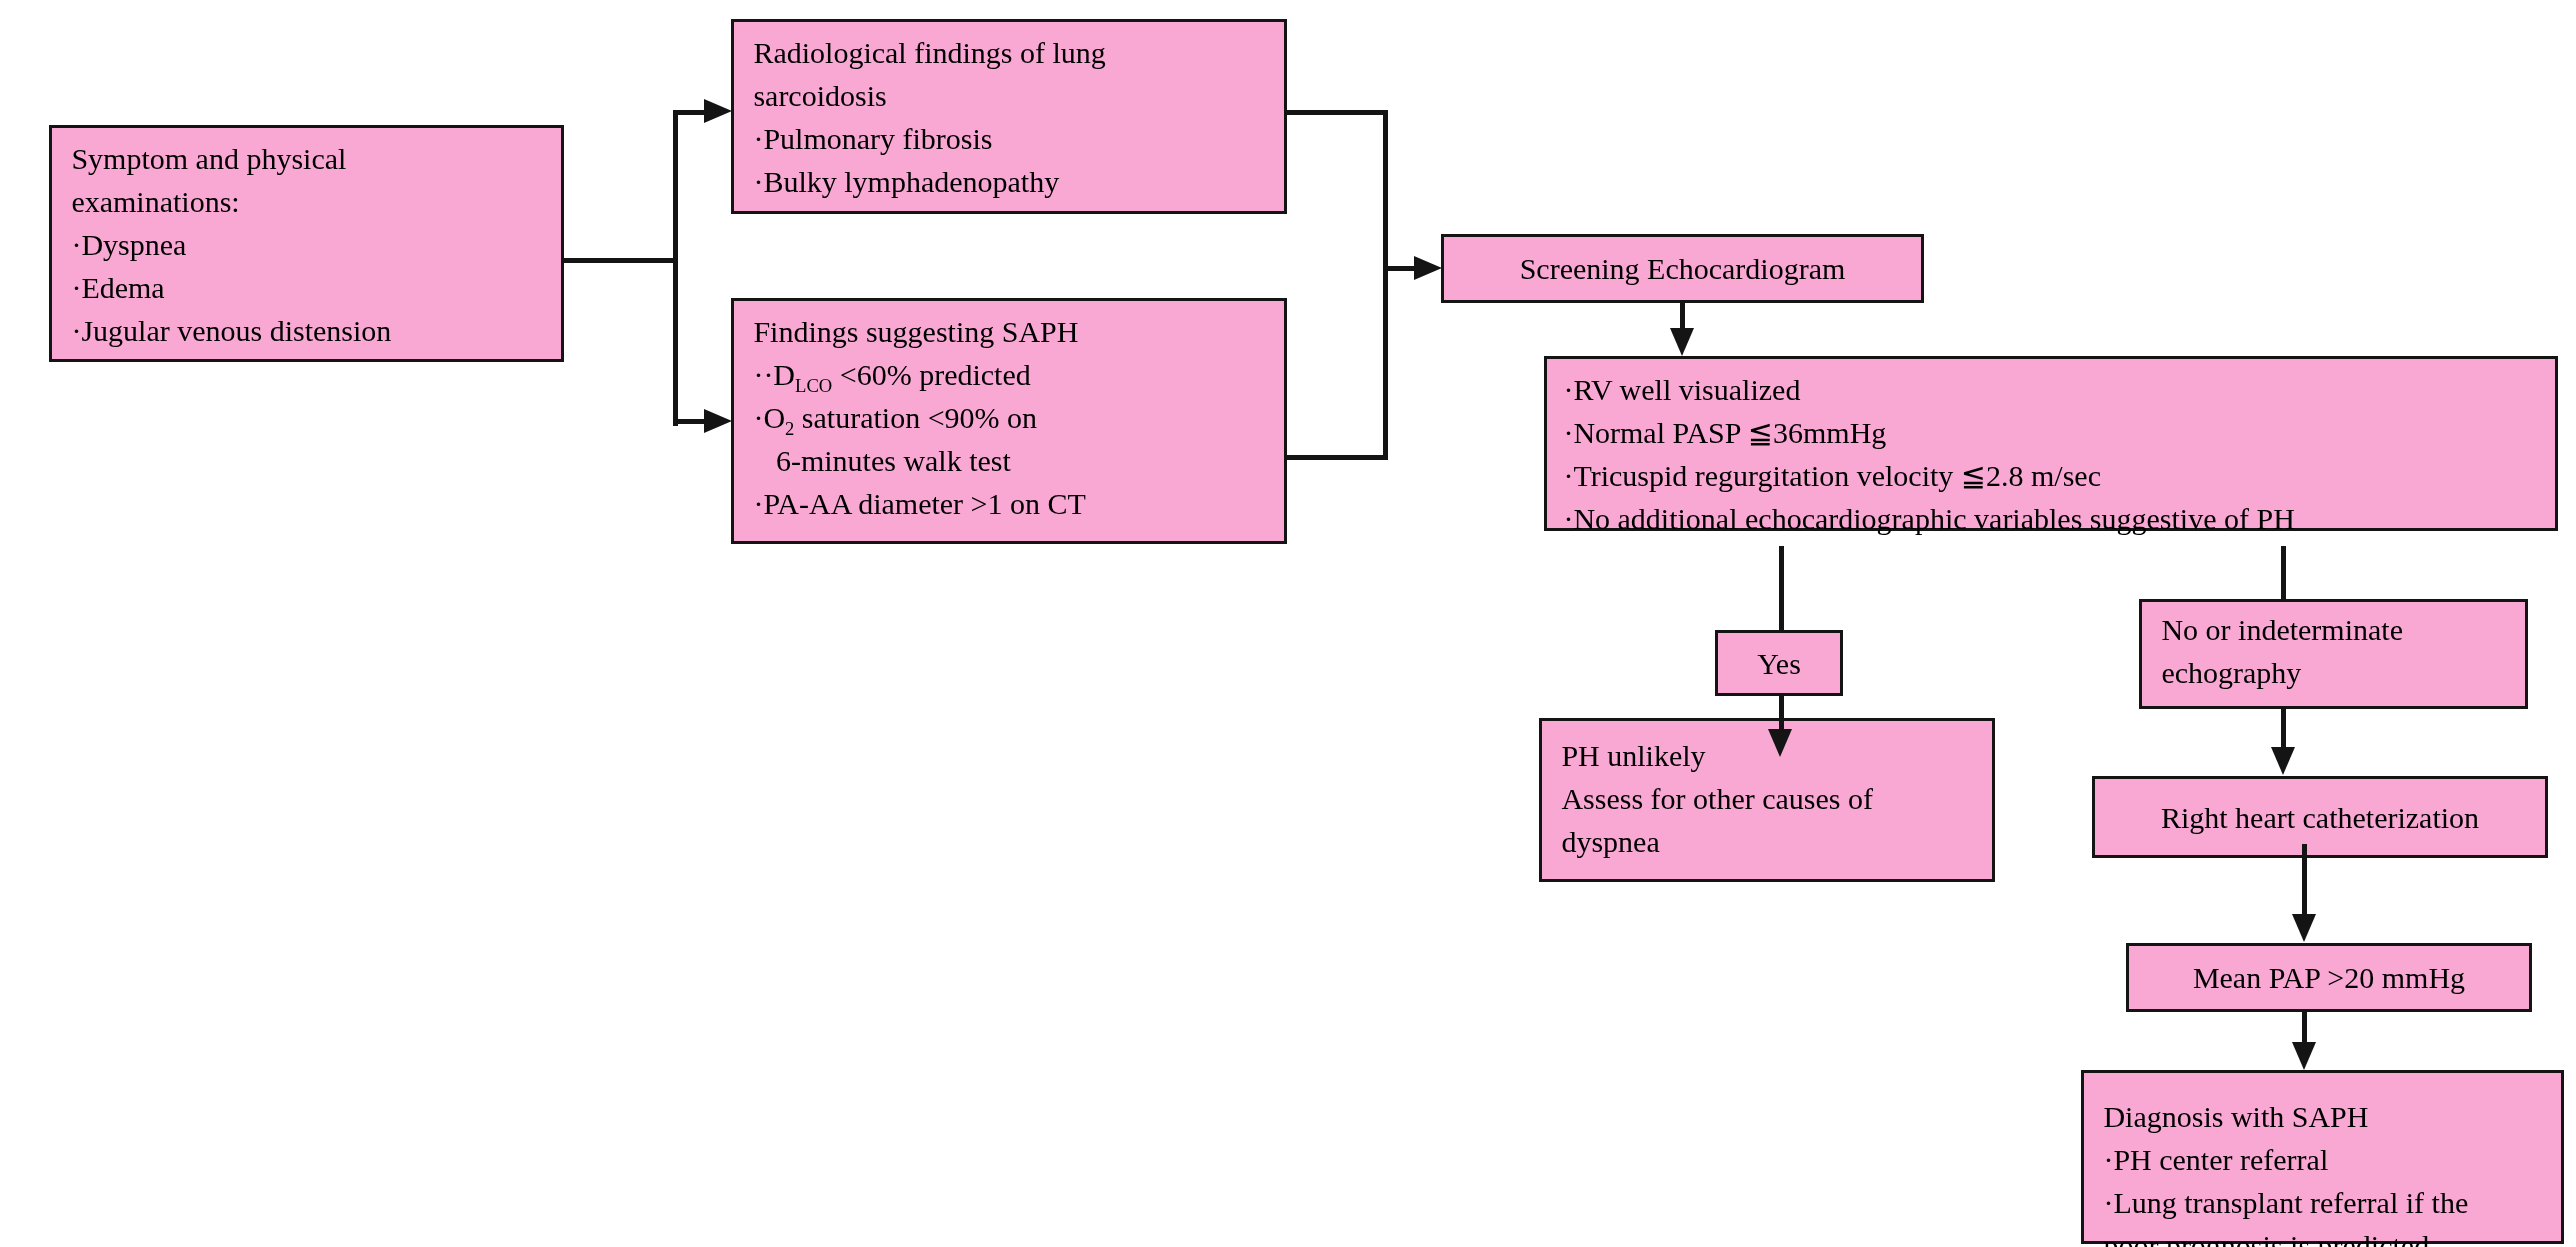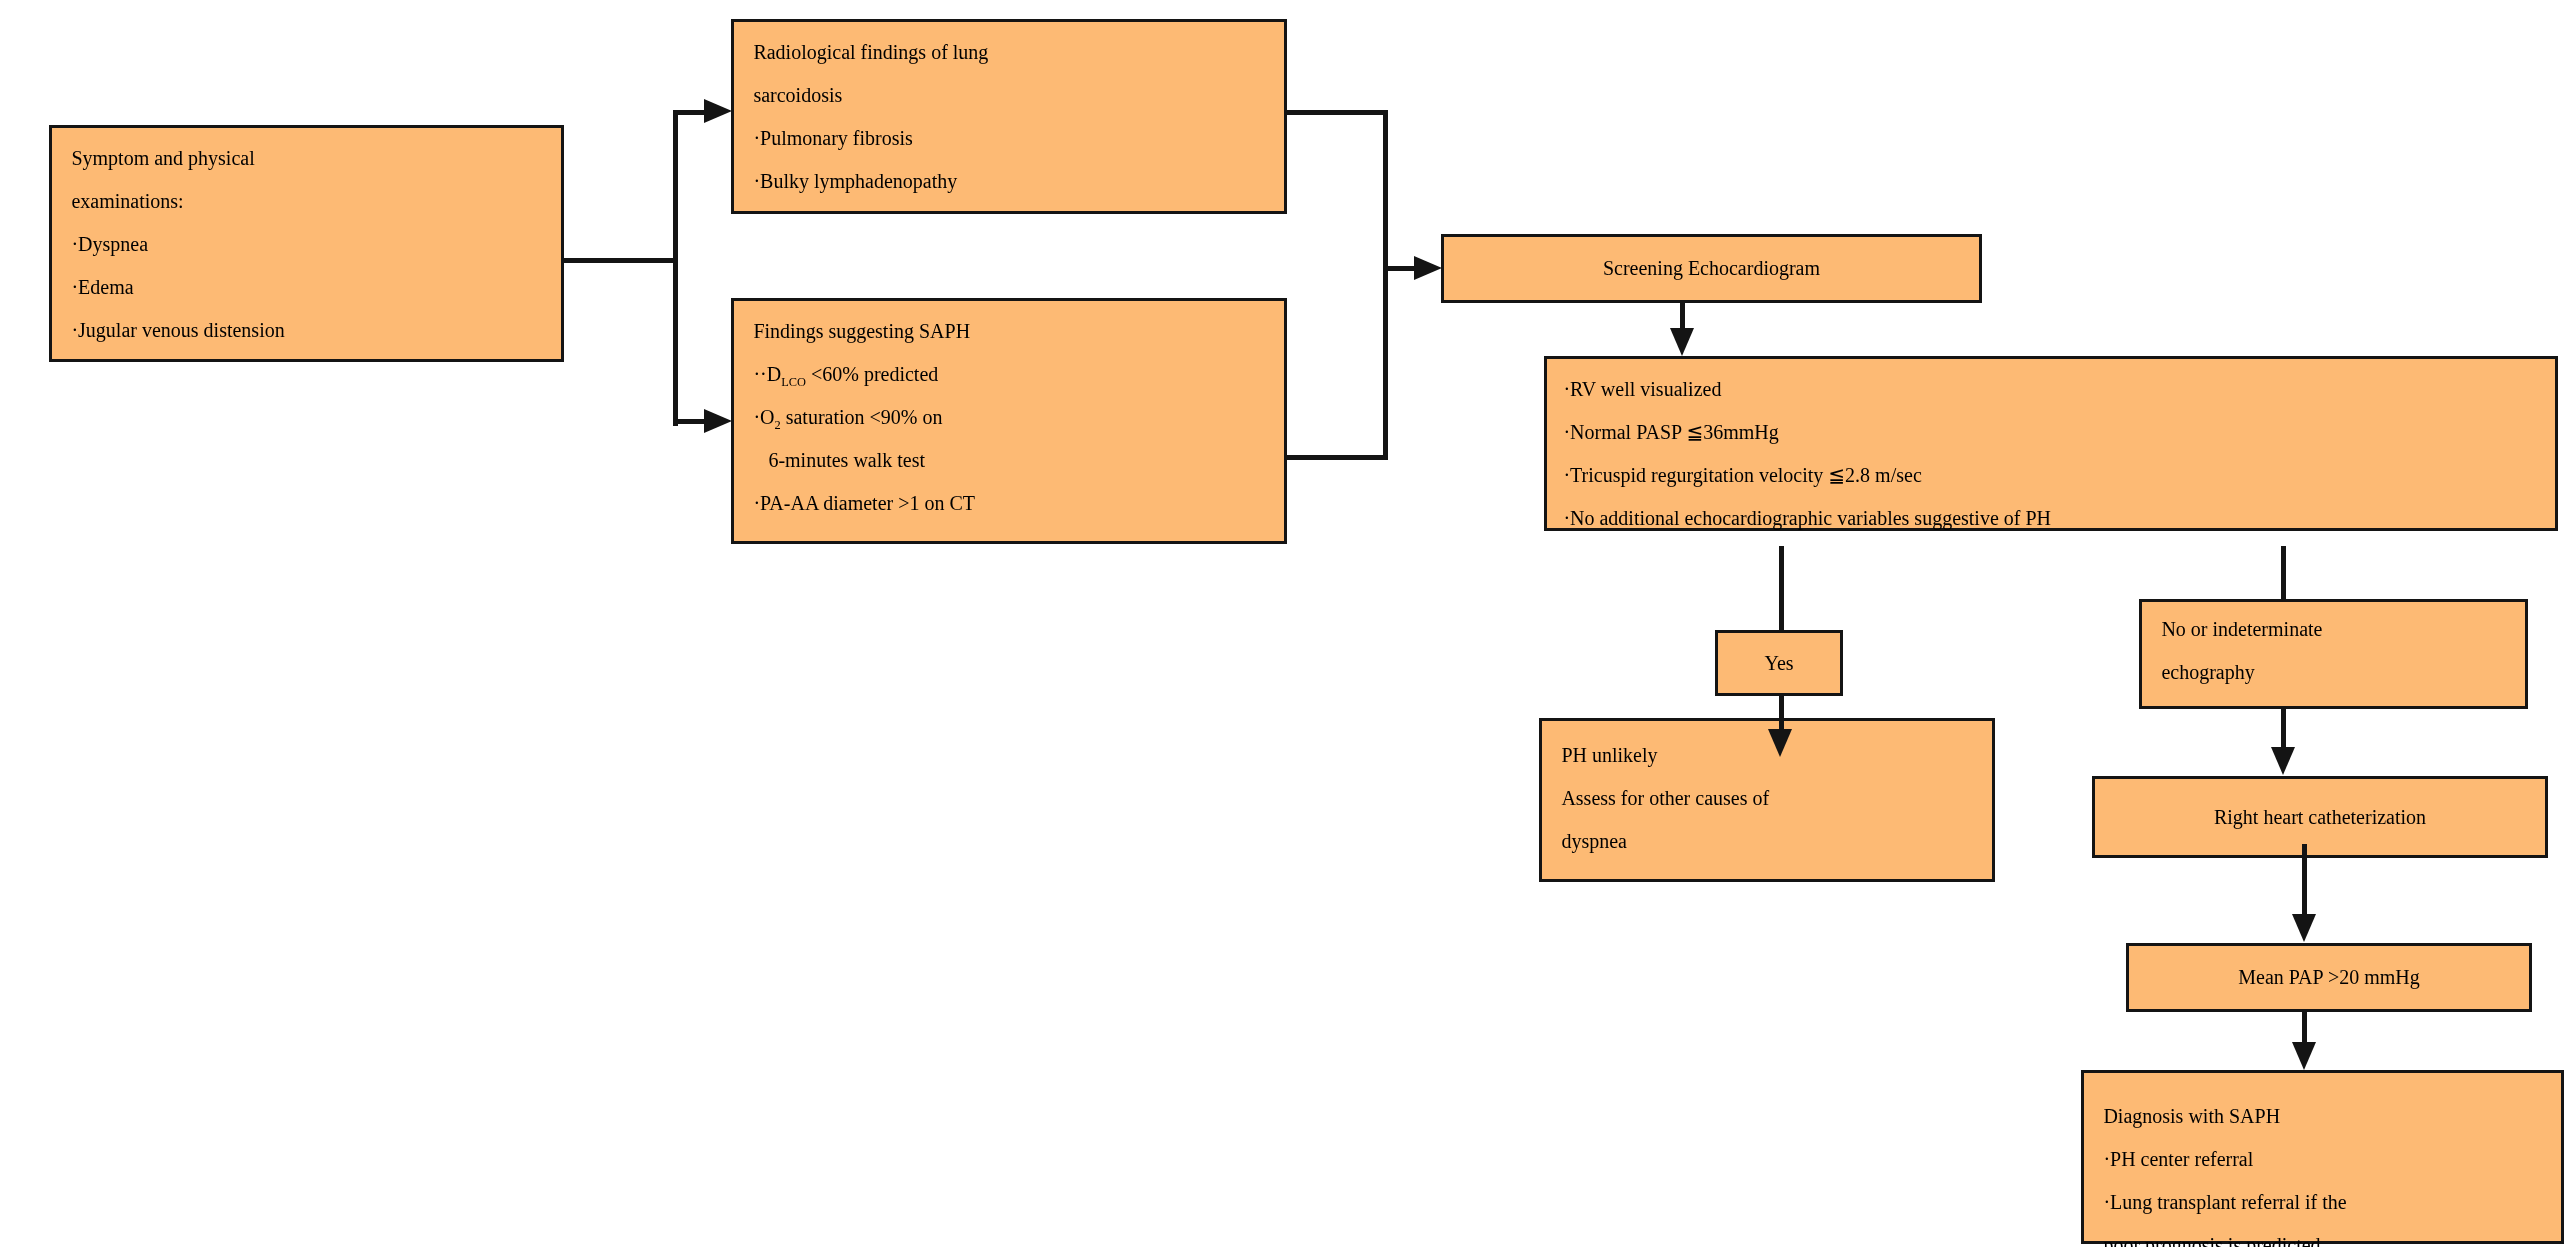--- a/index.html
+++ b/index.html
@@ -8,22 +8,22 @@
     width:2576px;height:1248px;
     background:#ffffff;
     font-family:"Liberation Serif","DejaVu Serif",serif;
     color:#000000;
     overflow:hidden;
   }
   .box{
     position:absolute;
     box-sizing:border-box;
     border:3px solid #141414;
-    background:#fdba74;
-    font-size:20px;
+    background:#f9a8d4;
+    font-size:30px;
     line-height:43px;
     padding:9px 7.5px 4.5px 19.4px;
     white-space:nowrap;
   }
   .box.center{
     display:flex;align-items:center;justify-content:center;
     padding:0;text-align:center;
   }
   .tline{white-space:pre;}
   sub{font-size:0.62em;line-height:0;}
@@ -56,21 +56,21 @@
     </div>
 
   <div class="box" style="left:731px;top:298px;width:556px;height:246px;">
       <div class="tline">Findings suggesting SAPH</div>
       <div class="tline">··D<sub>LCO</sub> &lt;60% predicted</div>
       <div class="tline">·O<sub>2</sub> saturation &lt;90% on</div>
       <div class="tline">&nbsp;&nbsp;&nbsp;6-minutes walk test</div>
       <div class="tline">·PA-AA diameter &gt;1 on CT</div>
     </div>
 
-  <div class="box center" style="left:1441px;top:234px;width:541px;height:69px;">
+  <div class="box center" style="left:1441px;top:234px;width:483px;height:69px;">
       <div class="tline">Screening Echocardiogram</div>
     </div>
 
   <div class="box" style="left:1544px;top:356px;width:1014px;height:175px;padding-left:16.4px;">
       <div class="tline">·RV well visualized</div>
       <div class="tline">·Normal PASP ≦36mmHg</div>
       <div class="tline">·Tricuspid regurgitation velocity ≦2.8 m/sec</div>
       <div class="tline">·No additional echocardiographic variables suggestive of PH</div>
     </div>
 

